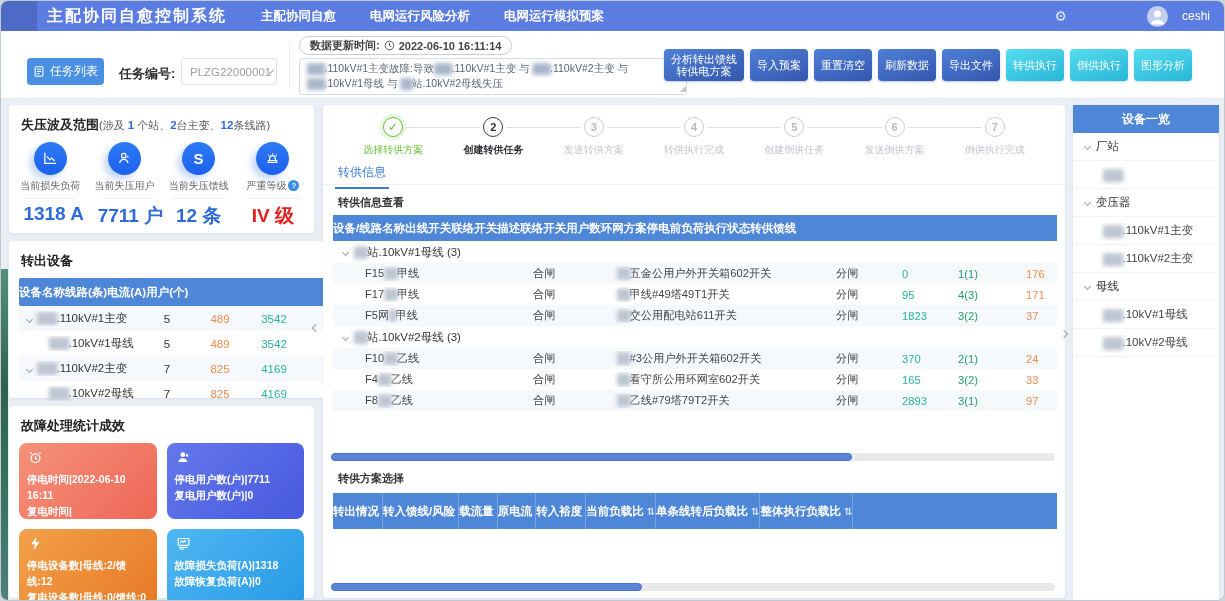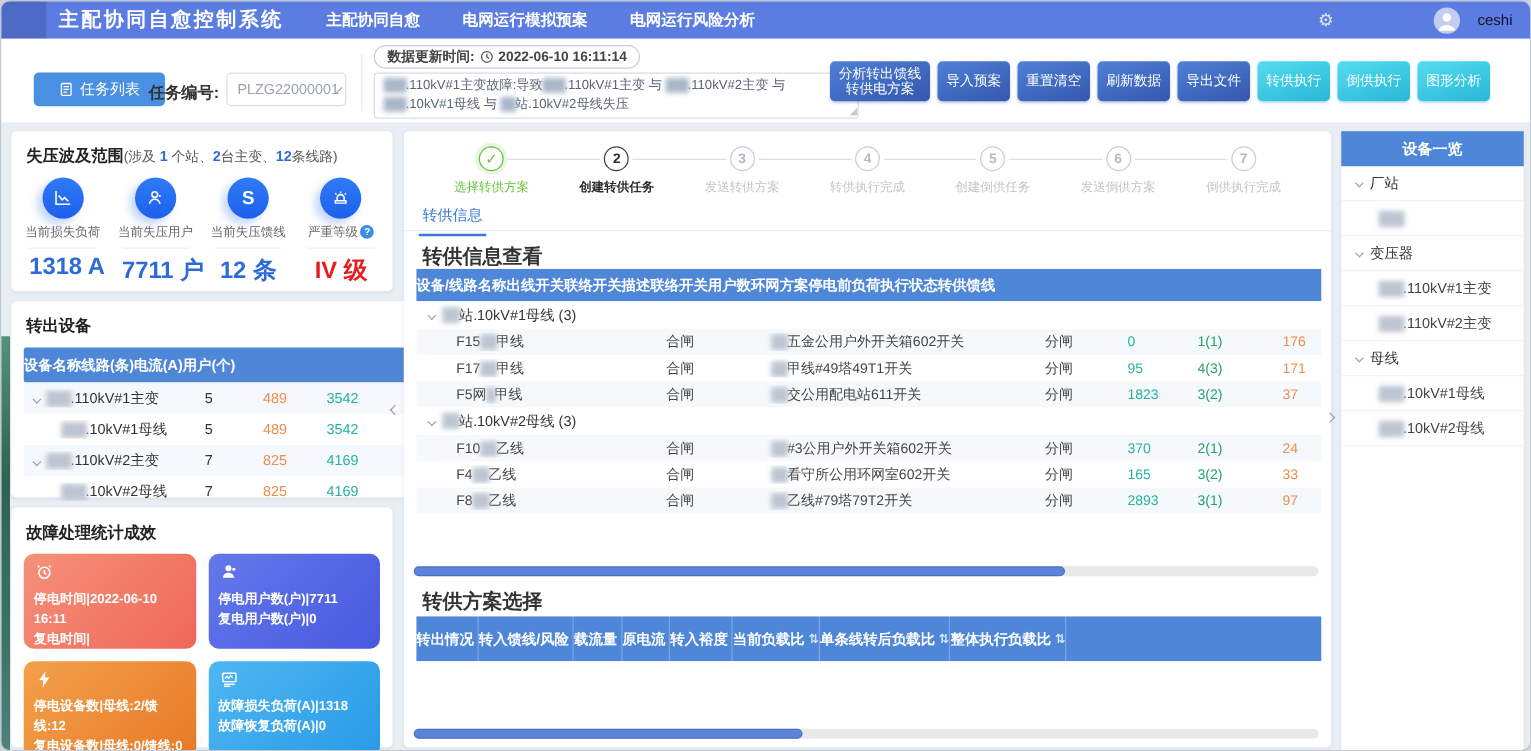--- a/index.html
+++ b/index.html
@@ -8,25 +8,25 @@
 
   
   .topbar { position:absolute; top:0; left:0; right:0; height:30px; background:var(--topbar,#5b7ce0); display:flex; align-items:center; }
   .logo-accent { position:absolute; left:0; top:0; width:36px; height:30px; background:rgba(30,50,120,.25); }
   .app-title { margin-left:46px; color:#fff; font-size:16px; font-weight:bold; letter-spacing:2px; }
   .nav { display:flex; margin-left:34px; gap:34px; }
   .nav-item { color:#fff; font-size:12.5px; font-weight:bold; cursor:pointer; line-height:30px; }
   .top-right { position:absolute; right:14px; top:0; height:30px; display:flex; align-items:center; gap:14px; }
   .gear { color:#dfe6fb; font-size:14px; margin-right:66px; cursor:pointer; }
   .avatar { width:21px; height:21px; border-radius:50%; background:#c3cdf0; overflow:hidden; display:inline-block; }
-  .username { color:#0f172a; font-size:12px; }
+  .username { color:#ffffff; font-size:12px; }
 
   
   .toolbar { position:absolute; top:30px; left:0; right:0; height:68px; background:#fff; border-bottom:1px solid #e2e8ef; }
-  .btn-tasklist { position:absolute; left:26px; top:27px; height:27px; padding:0 20px; background:var(--primary,#4a90e2); border:none; border-radius:4px; color:#fff; font-size:12px; display:flex; align-items:center; gap:5px; cursor:pointer; }
+  .btn-tasklist { position:absolute; left:26px; top:27px; height:27px; padding:0 6px; background:var(--primary,#4a90e2); border:none; border-radius:4px; color:#fff; font-size:12px; display:flex; align-items:center; gap:5px; cursor:pointer; }
   .lbl-taskno { position:absolute; left:118px; top:34px; font-size:13px; color:#333; font-weight:bold; }
   .sel-taskno { position:absolute; left:180px; top:27px; width:96px; height:27px; border:1px solid #dcdfe6; border-radius:4px; background:#fff; font-size:11.5px; color:#98a2b3; display:flex; align-items:center; padding:0 8px; cursor:pointer; }
   .sel-taskno .chv { margin-left:auto; }
   .v-divider { position:absolute; left:288px; top:12px; width:1px; height:46px; background:#e8ebf0; }
   .badge-update { position:absolute; left:298px; top:5px; height:19px; border:1px solid #c8cdd6; border-radius:10px; padding:0 10px; font-size:11px; color:#444; font-weight:bold; display:flex; align-items:center; gap:4px; background:#fff; }
   .fault-box { position:absolute; left:298px; top:27px; width:388px; height:37px; border:1px solid #d8dce2; border-radius:3px; padding:2px 7px; font-size:10.5px; line-height:15px; color:#5a6576; overflow:hidden; cursor:text; background:#fff; }
   .fault-box::after { content:"◢"; position:absolute; right:0; bottom:-2px; font-size:8px; color:#c9c9c9; }
   .tb-buttons { position:absolute; right:32px; top:18px; display:flex; gap:6px; align-items:center; }
   .tbtn { min-width:54px; height:32px; padding:0 7px; border:none; border-radius:4px; color:#fff; font-size:11px; white-space:pre-line; line-height:12px; cursor:pointer; font-family:inherit; }
   .tbtn.blue { background:linear-gradient(160deg,#4f80d8 0%,#3457ad 100%); box-shadow:0 1px 2px rgba(40,70,150,.3); }
@@ -97,21 +97,21 @@
   .step-num { font-size:11px; color:#b4bac4; font-weight:bold; }
   .step-circle.done { border-color:var(--step-done-green,#67c23a); box-shadow:0 0 0 3px rgba(103,194,58,.15); }
   .step-circle.done .step-num::before { content:"✓"; color:var(--step-done-green,#67c23a); font-size:12px; }
   .step-circle.active { border-color:#3c3f45; }
   .step-circle.active .step-num { color:#2b2e33; }
   .step-label { margin-top:6px; font-size:10px; color:#c0c4cc; }
   .step-label.done { color:var(--step-done-green,#67c23a); }
   .step-label.active { color:#2b2e33; font-weight:bold; }
   .tabbar { position:absolute; top:54px; left:0; right:0; height:26px; border-bottom:1px solid #ecf0f4; }
   .tab { display:inline-block; margin-left:12px; padding:5px 3px 6px; font-size:12px; color:var(--tab-blue,#3a7bd5); border-bottom:2px solid var(--tab-blue,#3a7bd5); cursor:pointer; }
-  .sec-title { position:absolute; left:15px; font-size:16px; font-weight:bold; color:#333; }
+  .sec-title { position:absolute; left:15px; font-size:11px; font-weight:bold; color:#333; }
   .sec1 { top:90px; } .sec2 { top:366px; }
   .t1wrap { position:absolute; top:110px; left:10px; width:724px; overflow:hidden; }
   .t1 { width:1010px; }
   .thr { display:flex; height:26px; background:var(--table-header,#4e86d8); color:#fff; font-size:11.5px; font-weight:bold; align-items:center; }
   .thr > div { text-align:center; }
   .c1{width:200px;} .c2{width:78px;} .c3{width:225px;} .c4{width:66px;} .c5{width:56px;} .c6{width:68px;} .c7{width:78px;}
   .tr { display:flex; height:21px; align-items:center; font-size:11.2px; color:#444; }
   .tbody .tr:nth-of-type(odd) { background:#f6f9fc; }
   .tr .td { white-space:nowrap; overflow:hidden; }
   .tr .td.c1 { text-align:left; padding-left:32px; }
@@ -151,22 +151,22 @@
 <body>
 
 <div class="app">
 
   <div class="topbar">
     <div class="logo-accent"></div>
     <div class="app-title">主配协同自愈控制系统</div>
     <div class="nav">
 
     <div class="nav-item">主配协同自愈</div>
+        <div class="nav-item">电网运行风险分析</div>
         <div class="nav-item">电网运行模拟预案</div>
-        <div class="nav-item">电网运行风险分析</div>
       </div>
     <div class="top-right">
       <span class="gear">⚙</span>
       <span class="avatar">
         <svg width="21" height="21" viewBox="0 0 21 21">
             <circle cx="10.5" cy="8" r="3.4" fill="#fff"></circle>
             <path d="M3.8 18.5a6.8 5.4 0 0 1 13.4 0z" fill="#fff"></path>
           </svg>
       </span>
       <span class="username">ceshi</span>

